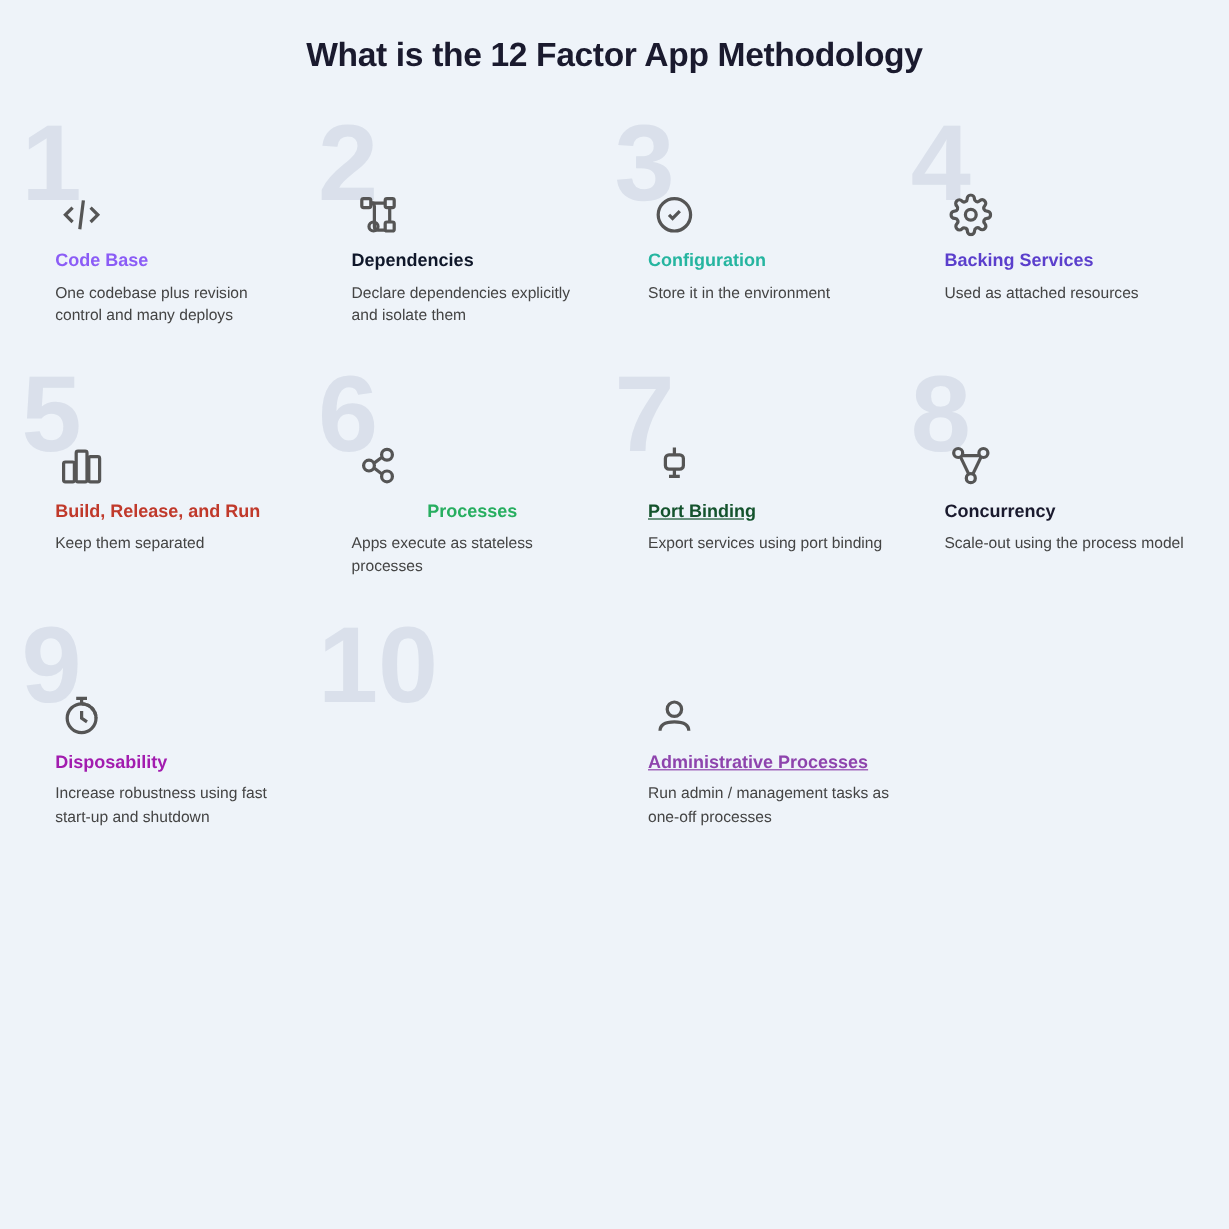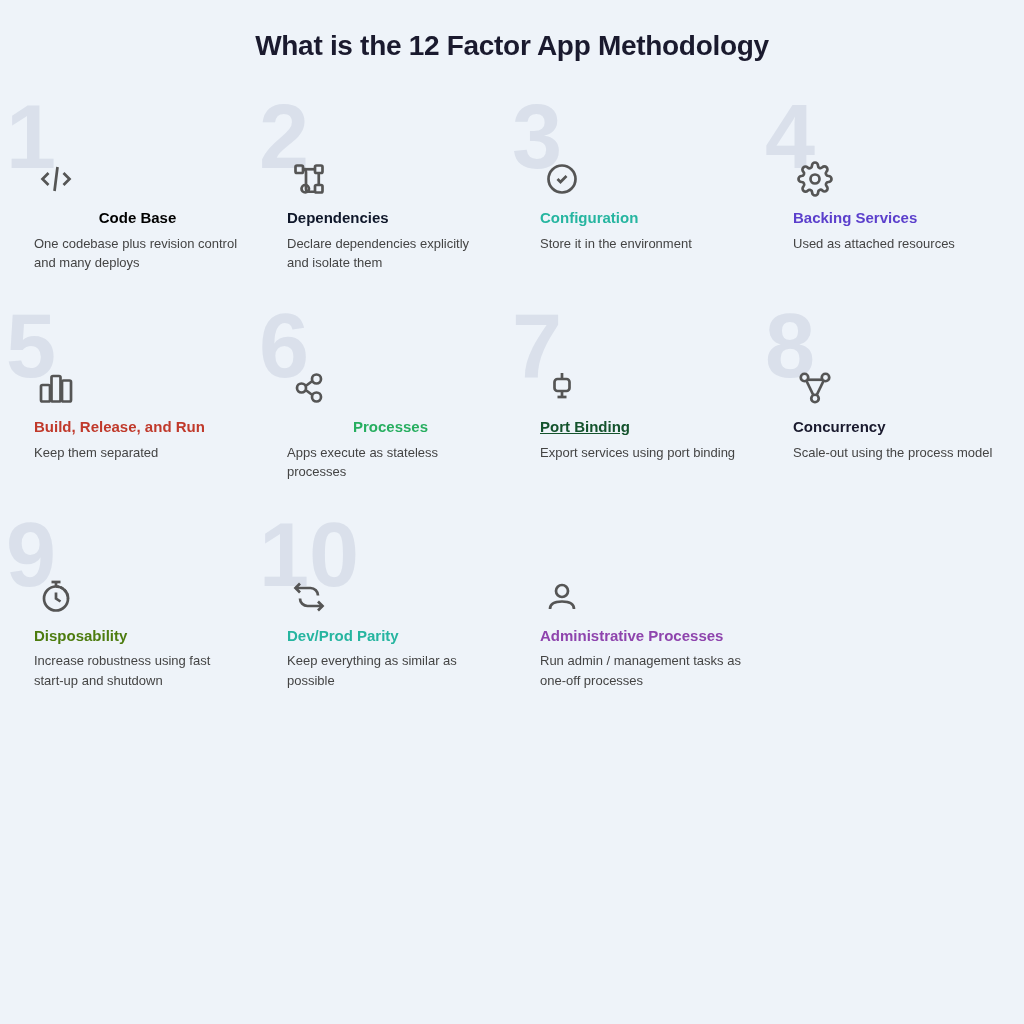--- a/index.html
+++ b/index.html
@@ -7,21 +7,21 @@
       background: #eef3f9;
       font-family: 'Segoe UI', Arial, sans-serif;
       width: 1024px;
       height: 1024px;
       overflow: hidden;
     }
     .page {
       width: 1024px;
       height: 880px;
       background: #eef3f9;
-      padding: 30px 16px;
+      padding: 30px 28px;
     }
     .main-title {
       text-align: center;
       font-size: 28px;
       font-weight: 800;
       color: #1a1a2e;
       margin-bottom: 30px;
       letter-spacing: -0.3px;
     }
     .grid {
@@ -72,31 +72,31 @@
       font-size: 15px;
       font-weight: 700;
       margin-bottom: 6px;
       line-height: 1.25;
     }
     .card-desc {
       font-size: 13px;
       color: #444;
       line-height: 1.5;
     }
-    .color-yellow { color: #000000; text-align: center; }
+    .color-yellow { color: #8b5cf6; }
     .color-red { color: #0f172a; }
     .color-teal { color: #26b5a0; }
     .color-purple { color: #5b3fcc; }
     .color-crimson { color: #c0392b; }
     .color-green { color: #27ae60; text-align: center; }
     .color-orange { color: #14532d; text-decoration: underline; }
     .color-dark { color: #1a1a2e; }
-    .color-gold { color: #4d7c0f; }
+    .color-gold { color: #a21caf; }
     .color-blue { color: #2980b9; }
-    .color-violet { color: #8e44ad; }
+    .color-violet { color: #8e44ad; text-decoration: underline; }
     .divider-row {
       height: 8px;
     }
   </style>
 </head>
 <body>
 
 <div class="page">
   <h1 class="main-title">What is the 12 Factor App Methodology</h1>
 
@@ -240,32 +240,20 @@
                 <line x1="12" y1="2" x2="12" y2="5"></line>
                 <path d="M12 5 A8 8 0 0 1 20 13" stroke-dasharray="2 1"></path>
               </svg>
             </div>
             <div class="card-title color-gold">Disposability</div>
             <div class="card-desc">Increase robustness using fast start-up and shutdown</div>
           </div>
         </div>
         <div class="card">
           <div class="bg-number">10</div>
-          <div class="card-inner">
-            <div class="card-icon">
-              <svg viewBox="0 0 24 24">
-                <polyline points="6 3 3 6 6 9"></polyline>
-                <polyline points="18 15 21 18 18 21"></polyline>
-                <path d="M3 6h10a5 5 0 0 1 5 5"></path>
-                <path d="M21 18H11a5 5 0 0 1-5-5"></path>
-              </svg>
-            </div>
-            <div class="card-title color-teal">Dev/Prod Parity</div>
-            <div class="card-desc">Keep everything as similar as possible</div>
-          </div>
         </div>
         <div class="card">
           <div class="card-inner">
             <div class="card-icon">
               <svg viewBox="0 0 24 24">
                 <circle cx="12" cy="8" r="4"></circle>
                 <path d="M4 20 Q4 15 12 15 Q20 15 20 20"></path>
               </svg>
             </div>
             <div class="card-title color-violet">Administrative Processes</div>

